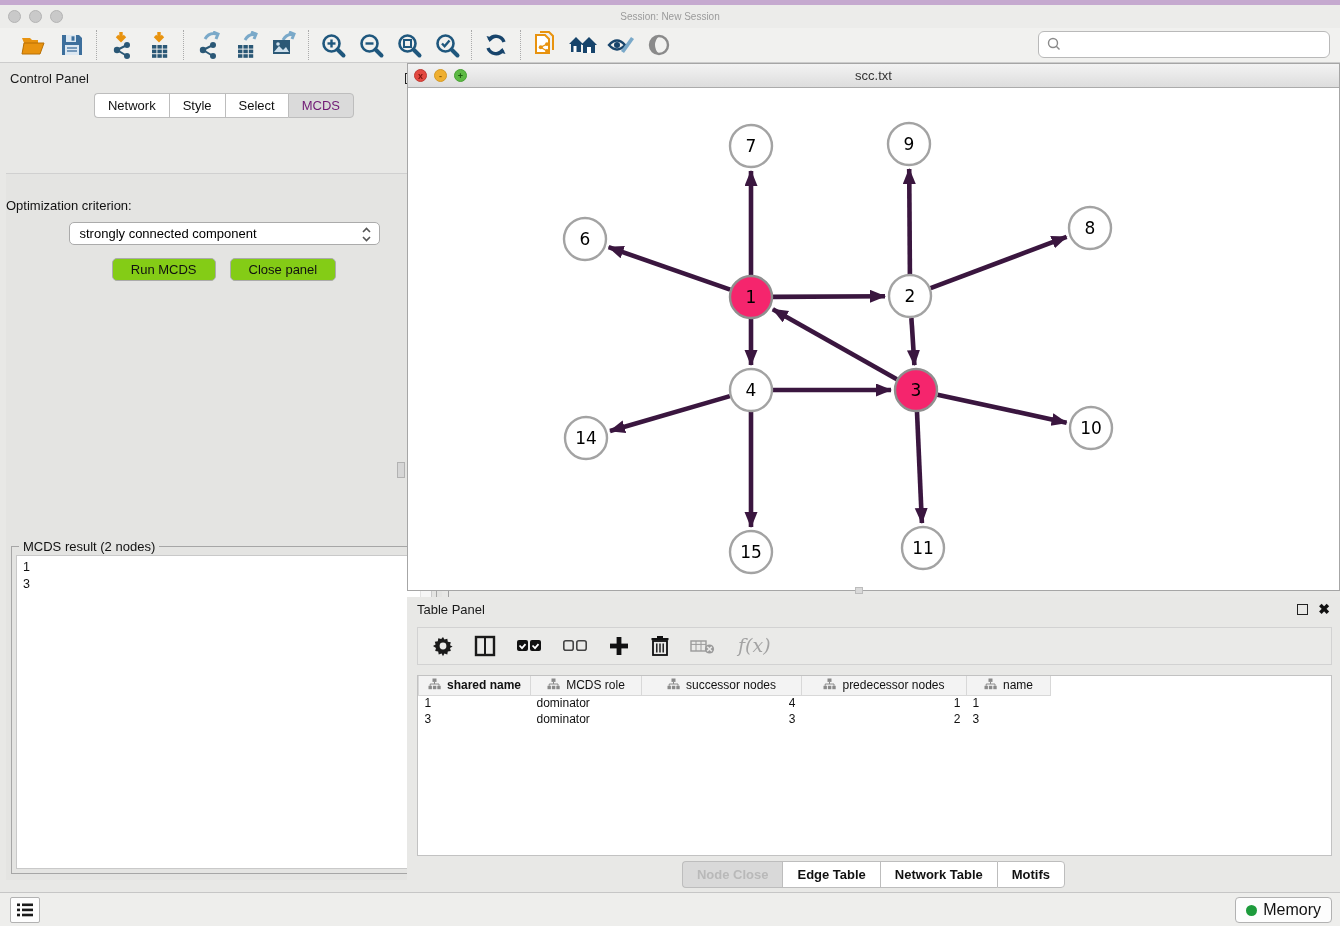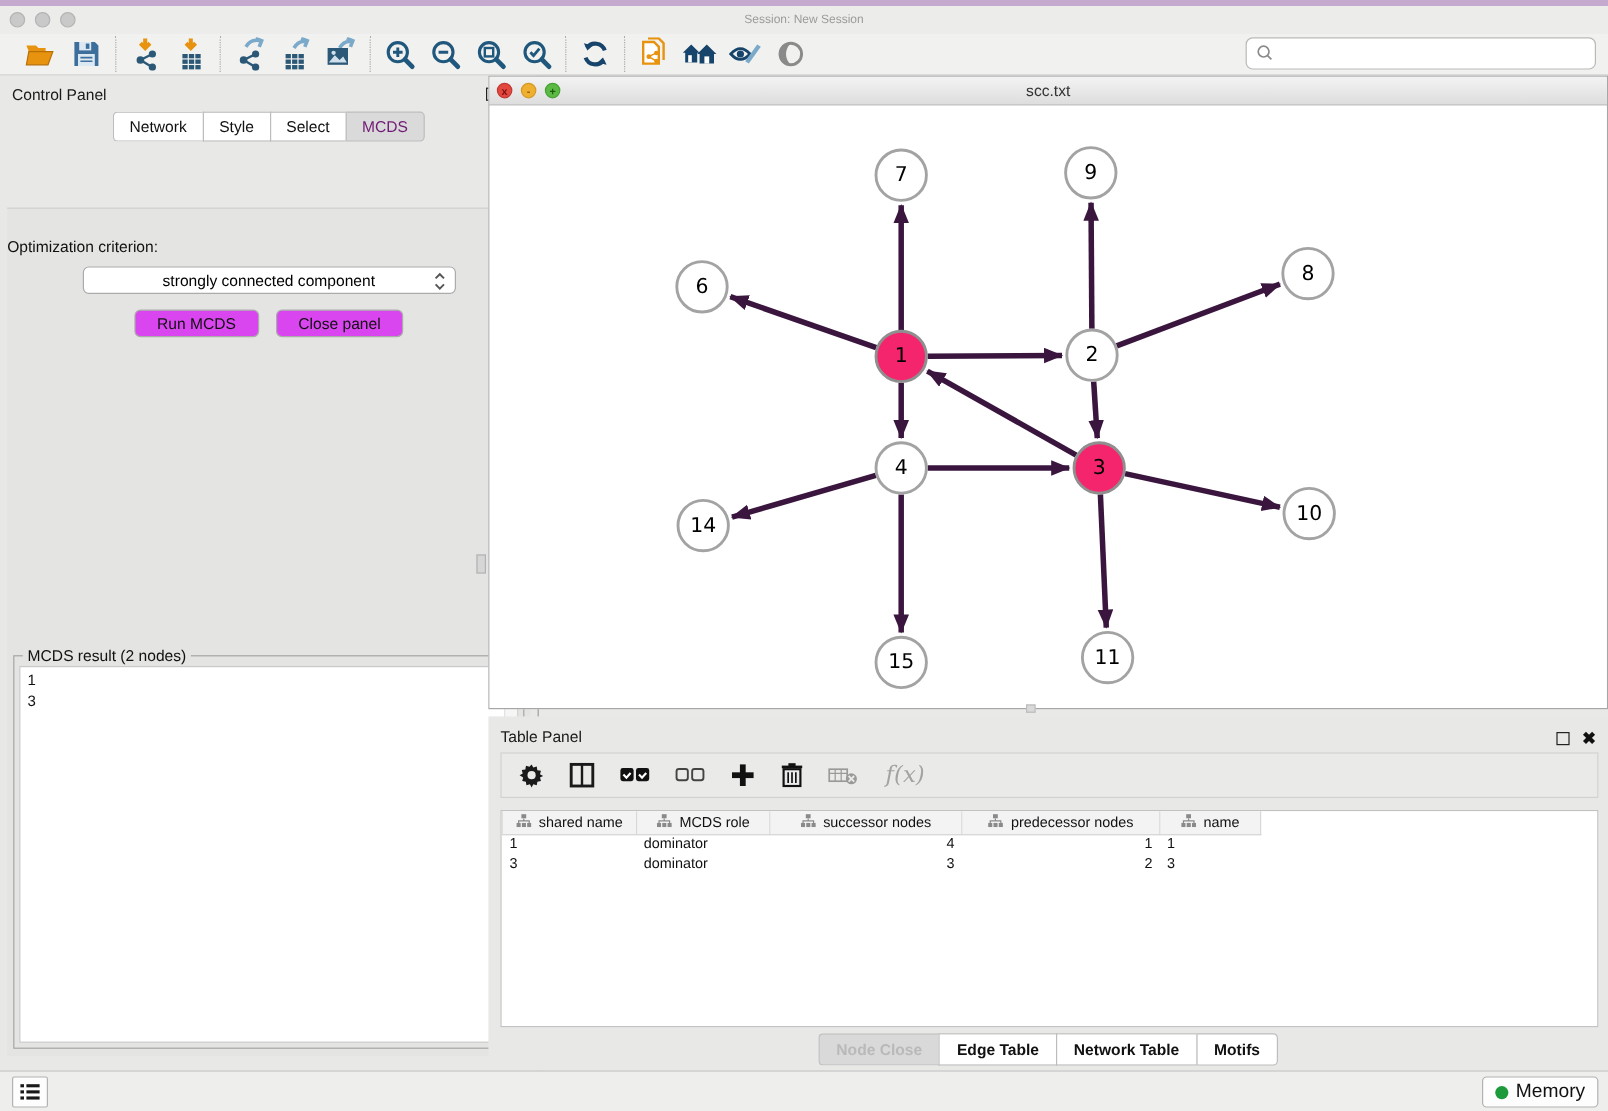--- a/index.html
+++ b/index.html
@@ -29,43 +29,43 @@
   .panel-ctl { margin-left:auto; display:flex; gap:10px; align-items:center; }
   .float-box { width:11px; height:11px; border:1.5px solid #222; cursor:pointer; }
   .close-x { font-size:14px; font-weight:bold; color:#111; cursor:pointer; line-height:11px; }
   #cp-tabs { display:flex; justify-content:center; position:relative; z-index:2; }
   .cp-tab { font-size:13px; padding:4px 13px; background:#ffffff; border:1px solid #bdbdbd; border-right:none; color:#111; cursor:pointer; }
   .cp-tab:first-child { border-radius:4px 0 0 4px; }
   .cp-tab:last-child { border-right:1px solid #bdbdbd; border-radius:0 4px 4px 0; }
   .cp-tab.active { background:#dadada; color:#701a75; }
   #cp-body { position:absolute; left:6px; right:6px; top:110px; bottom:12px; background:#e4e4e2; border-top:1px solid #d0d0d0; }
   #opt-label { margin-top:24px; text-align:left; font-size:13px; color:#111; }
-  #opt-select { position:relative; margin:9px auto 0 auto; width:311px; height:23px; background:#fff; border:1px solid #ababab; border-radius:5px; display:flex; align-items:center; padding:0 10px; font-size:13px; cursor:pointer;justify-content:center; }
+  #opt-select { position:relative; margin:9px auto 0 auto; width:311px; height:23px; background:#fff; border:1px solid #ababab; border-radius:5px; display:flex; align-items:center; padding:0 10px; font-size:13px; cursor:pointer; }
   #opt-stepper { position:absolute; right:7px; top:3px; }
   #cp-buttons { display:flex; justify-content:center; gap:14px; margin-top:13px; }
-  .cp-btn { height:23px; padding:0 18px; background:#d946ef; border:1px solid #ababab; border-radius:5px; font-size:13px; color:#111; cursor:pointer; font-family:"Liberation Sans",sans-serif; }
+  .cp-btn { height:23px; padding:0 18px; background:#84cc16; border:1px solid #ababab; border-radius:5px; font-size:13px; color:#111; cursor:pointer; font-family:"Liberation Sans",sans-serif; }
   #result-fieldset { position:absolute; left:5px; right:5px; top:372px; bottom:6px; border:1px solid #a6a6a6; }
   #result-legend { position:absolute; top:-8px; left:7px; background:#e4e4e2; padding:0 4px; font-size:13px; color:#111; }
   #result-text { position:absolute; left:4px; right:4px; top:8px; bottom:4px; background:#fff; border:1px solid #c9c9c9; font-size:12.5px; line-height:17px; padding:3px 6px; color:#111; overflow:hidden; }
   #result-scroll { position:absolute; right:0; top:0; bottom:0; width:11px; background:#f6f6f6; border-left:1px solid #e2e2e2; }
 
   
   #v-grip { left:397px; top:462px; width:8px; height:16px; background:#d6d6d6; border:1px solid #b2b2b2; }
 
   
   #net-window { left:407px; top:63px; width:933px; height:528px; background:#ffffff; border:1px solid #a6a6a6; }
   #net-titlebar { height:24px; background:linear-gradient(#f3f3f3,#dddddd); border-bottom:1px solid #ababab; display:flex; align-items:center; padding:0 6px; position:relative; }
   .mac-dot { width:13px; height:13px; border-radius:50%; margin-right:7px; display:flex; align-items:center; justify-content:center; font-size:9px; font-weight:bold; cursor:pointer; }
   #net-title { position:absolute; left:0; right:0; text-align:center; font-size:13px; color:#333; }
   #net-canvas { position:relative; width:931px; height:502px; background:#fff; }
   #h-grip { left:855px; top:587px; width:8px; height:7px; background:#d9d9d9; border:1px solid #bcbcbc; }
 
   
   #table-panel { left:407px; top:597px; width:933px; height:295px; background:#e8e8e6; }
-  #tp-header { position:relative; height:24px; display:flex; align-items:flex-end; padding:0 10px; }
+  #tp-header { position:relative; height:24px; display:flex; align-items:center; padding:0 10px; }
   #tp-title { font-size:13px; color:#1a1a1a; }
   #tp-toolbar { position:absolute; left:10px; right:8px; top:30px; height:38px; background:#eaeae8; border:1px solid #d2d2d2; display:flex; align-items:center; gap:20px; padding:0 14px; }
   .tp-btn { display:flex; align-items:center; justify-content:center; cursor:pointer; }
   .tp-btn.disabled { cursor:default; }
   #tp-table { position:absolute; left:10px; right:8px; top:78px; bottom:36px; background:#fff; border:1px solid #c2c2c2; overflow:hidden; }
   #tp-table table { border-collapse:collapse; width:100%; table-layout:fixed; }
   #tp-table th { background:#f3f3f3; border:1px solid #d8d8d8; border-top:none; font-size:12px; font-weight:normal; color:#111; height:19px; padding:0 4px; white-space:nowrap; overflow:hidden; }
   .th-inner { display:flex; align-items:center; justify-content:center; gap:6px; }
   #tp-table td { font-size:12px; color:#111; height:16px; padding:0 6px; white-space:nowrap; }
   td.al-l { text-align:left; } td.al-r { text-align:right; }
@@ -471,21 +471,21 @@
         <div class="tp-btn disabled">
           <svg width="36" height="24" viewBox="0 0 36 24">
             <text x="2" y="18" font-size="19" font-style="italic" font-family="'DejaVu Serif', serif" fill="#a3a3a3">f(x)</text>
           </svg>
         </div>
       </div>
     <div id="tp-table">
       <table>
         <thead>
             <tr id="tp-thead-row">
-              <th style="width: 112px;">
+              <th style="width: 112px; font-weight: bold;">
                 <span class="th-inner">
                   <span><svg width="13" height="12" viewBox="0 0 13 12">
                       <rect x="4.5" y="0.5" width="4" height="3.4" fill="#8a8a8a"></rect>
                       <rect x="0.5" y="7.8" width="3.4" height="3.4" fill="#8a8a8a"></rect>
                       <rect x="4.9" y="7.8" width="3.4" height="3.4" fill="#8a8a8a"></rect>
                       <rect x="9.3" y="7.8" width="3.4" height="3.4" fill="#8a8a8a"></rect>
                       <path d="M6.5 4 v2 M2.2 7.8 v-1.8 h8.8 v1.8" stroke="#8a8a8a" fill="none" stroke-width="1"></path>
                     </svg></span>
                   <span>shared name</span>
                 </span>

